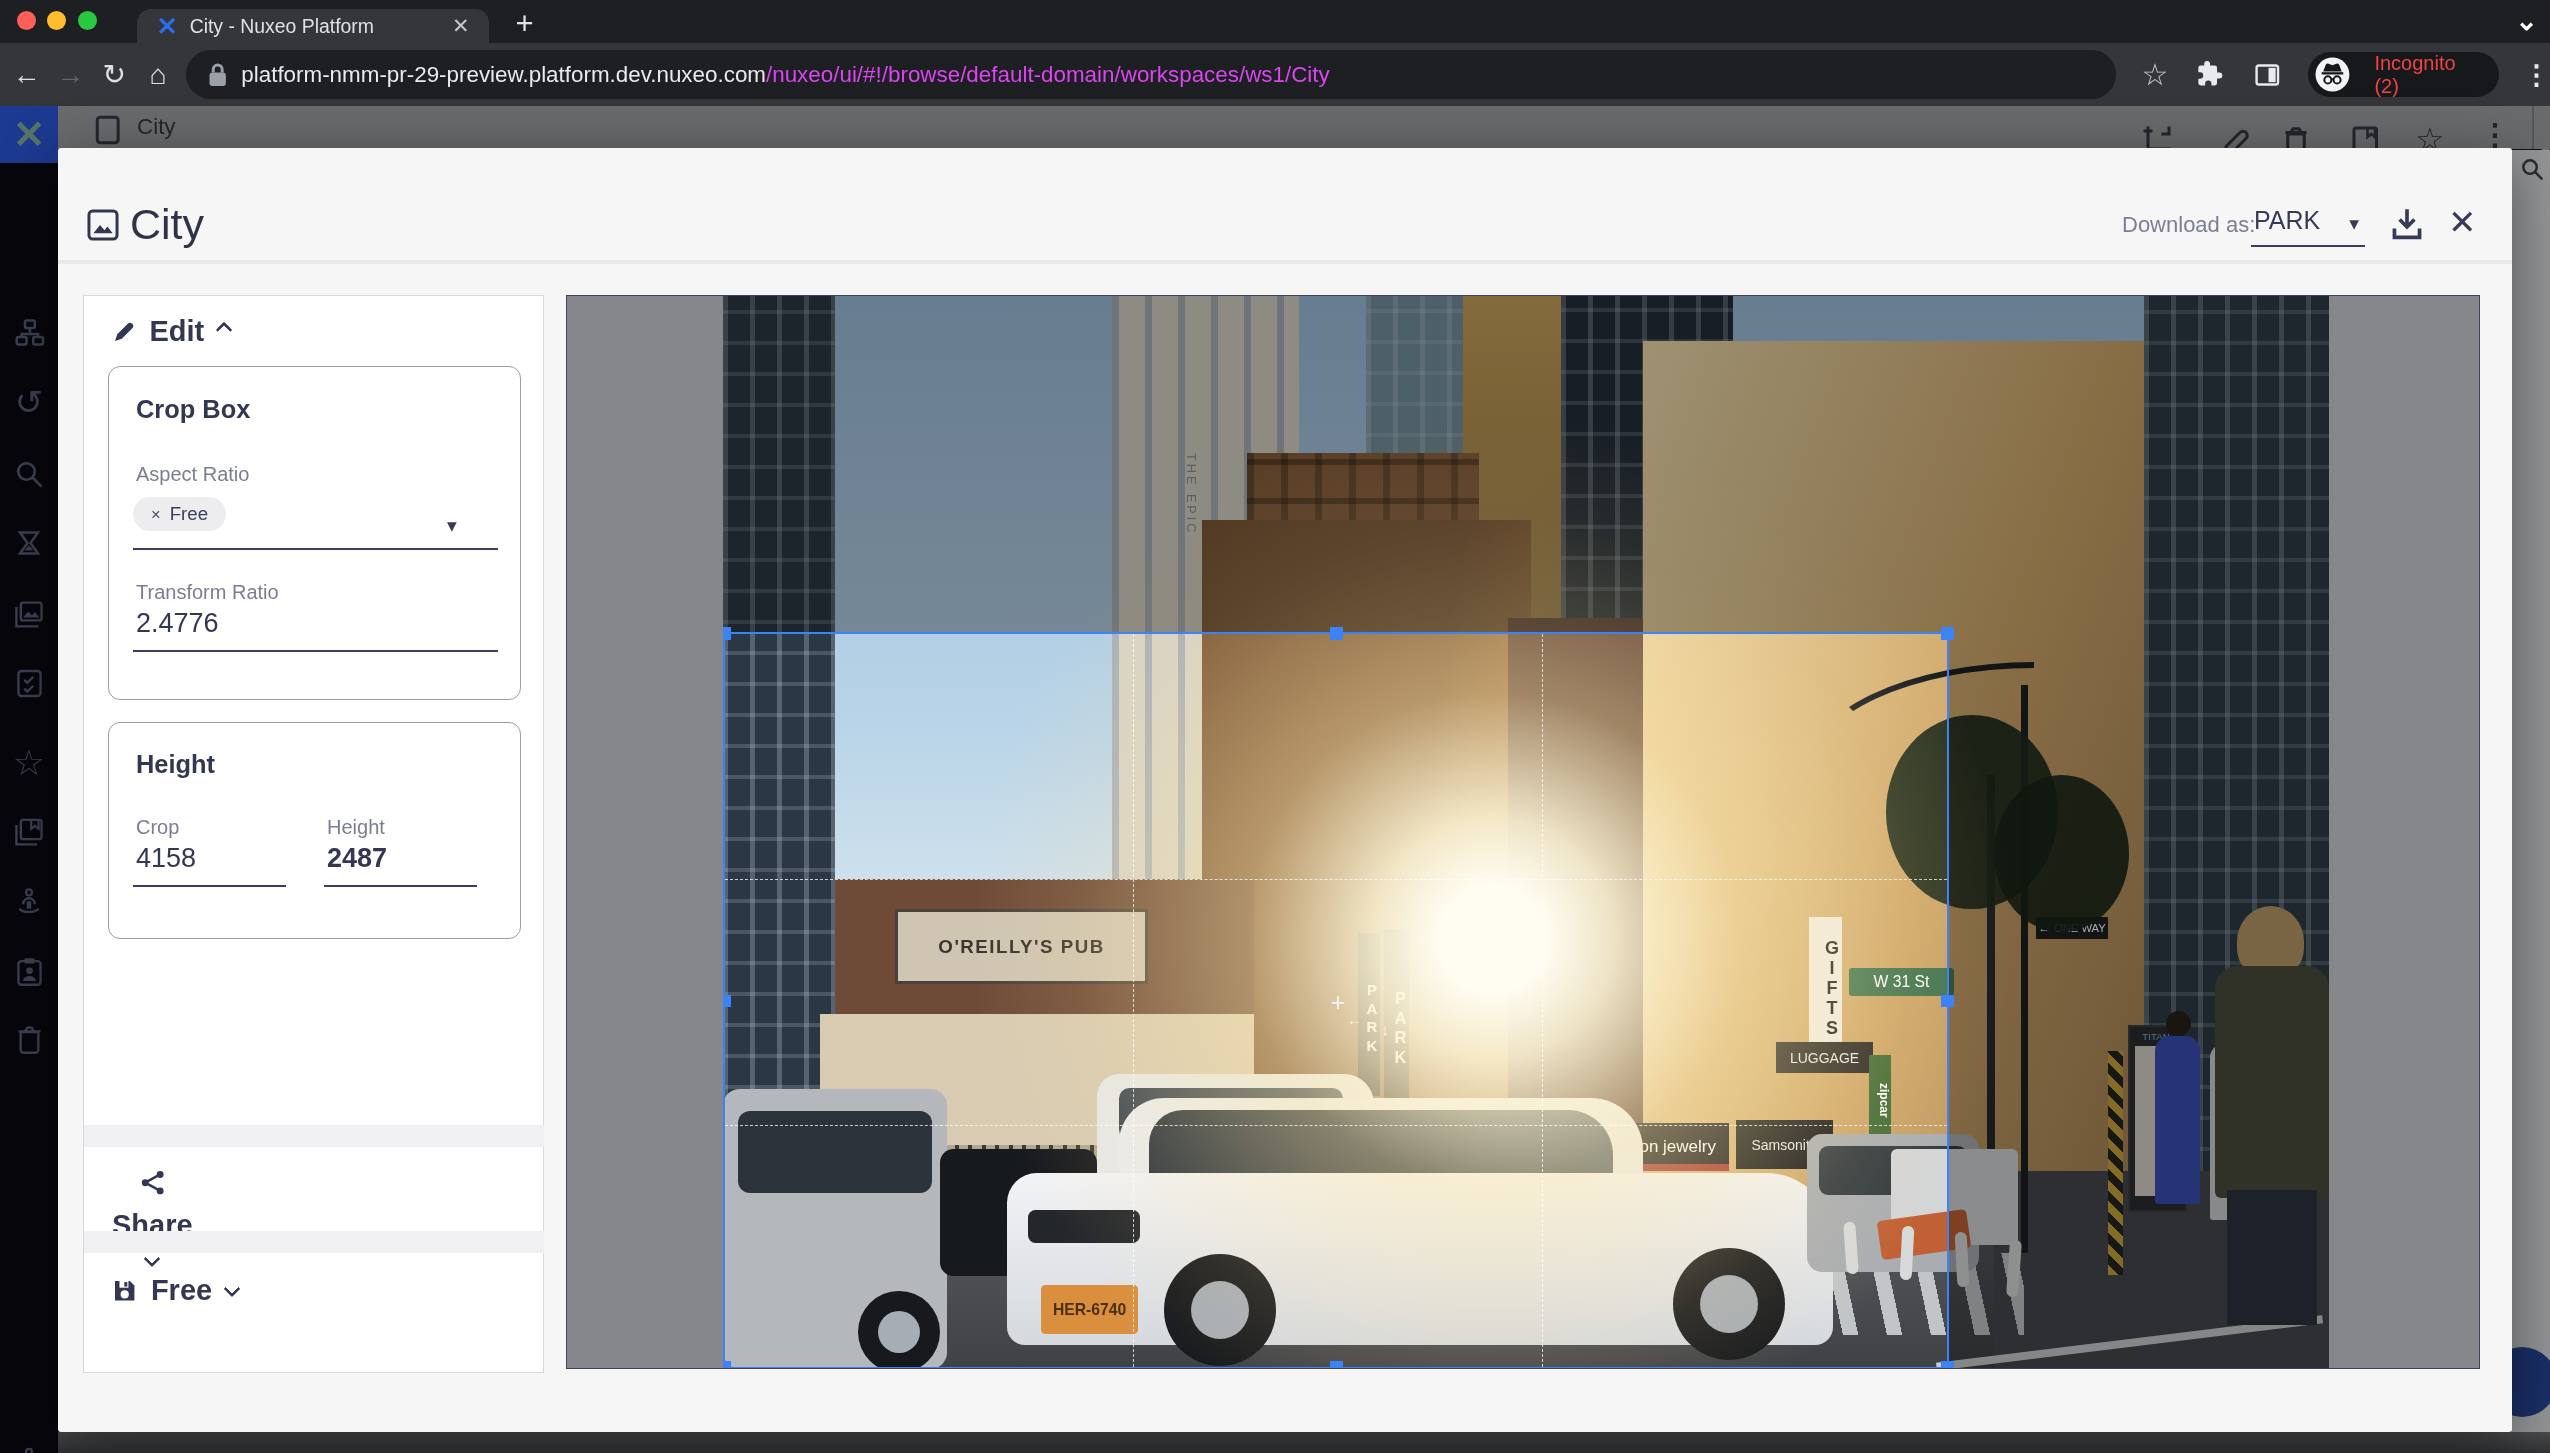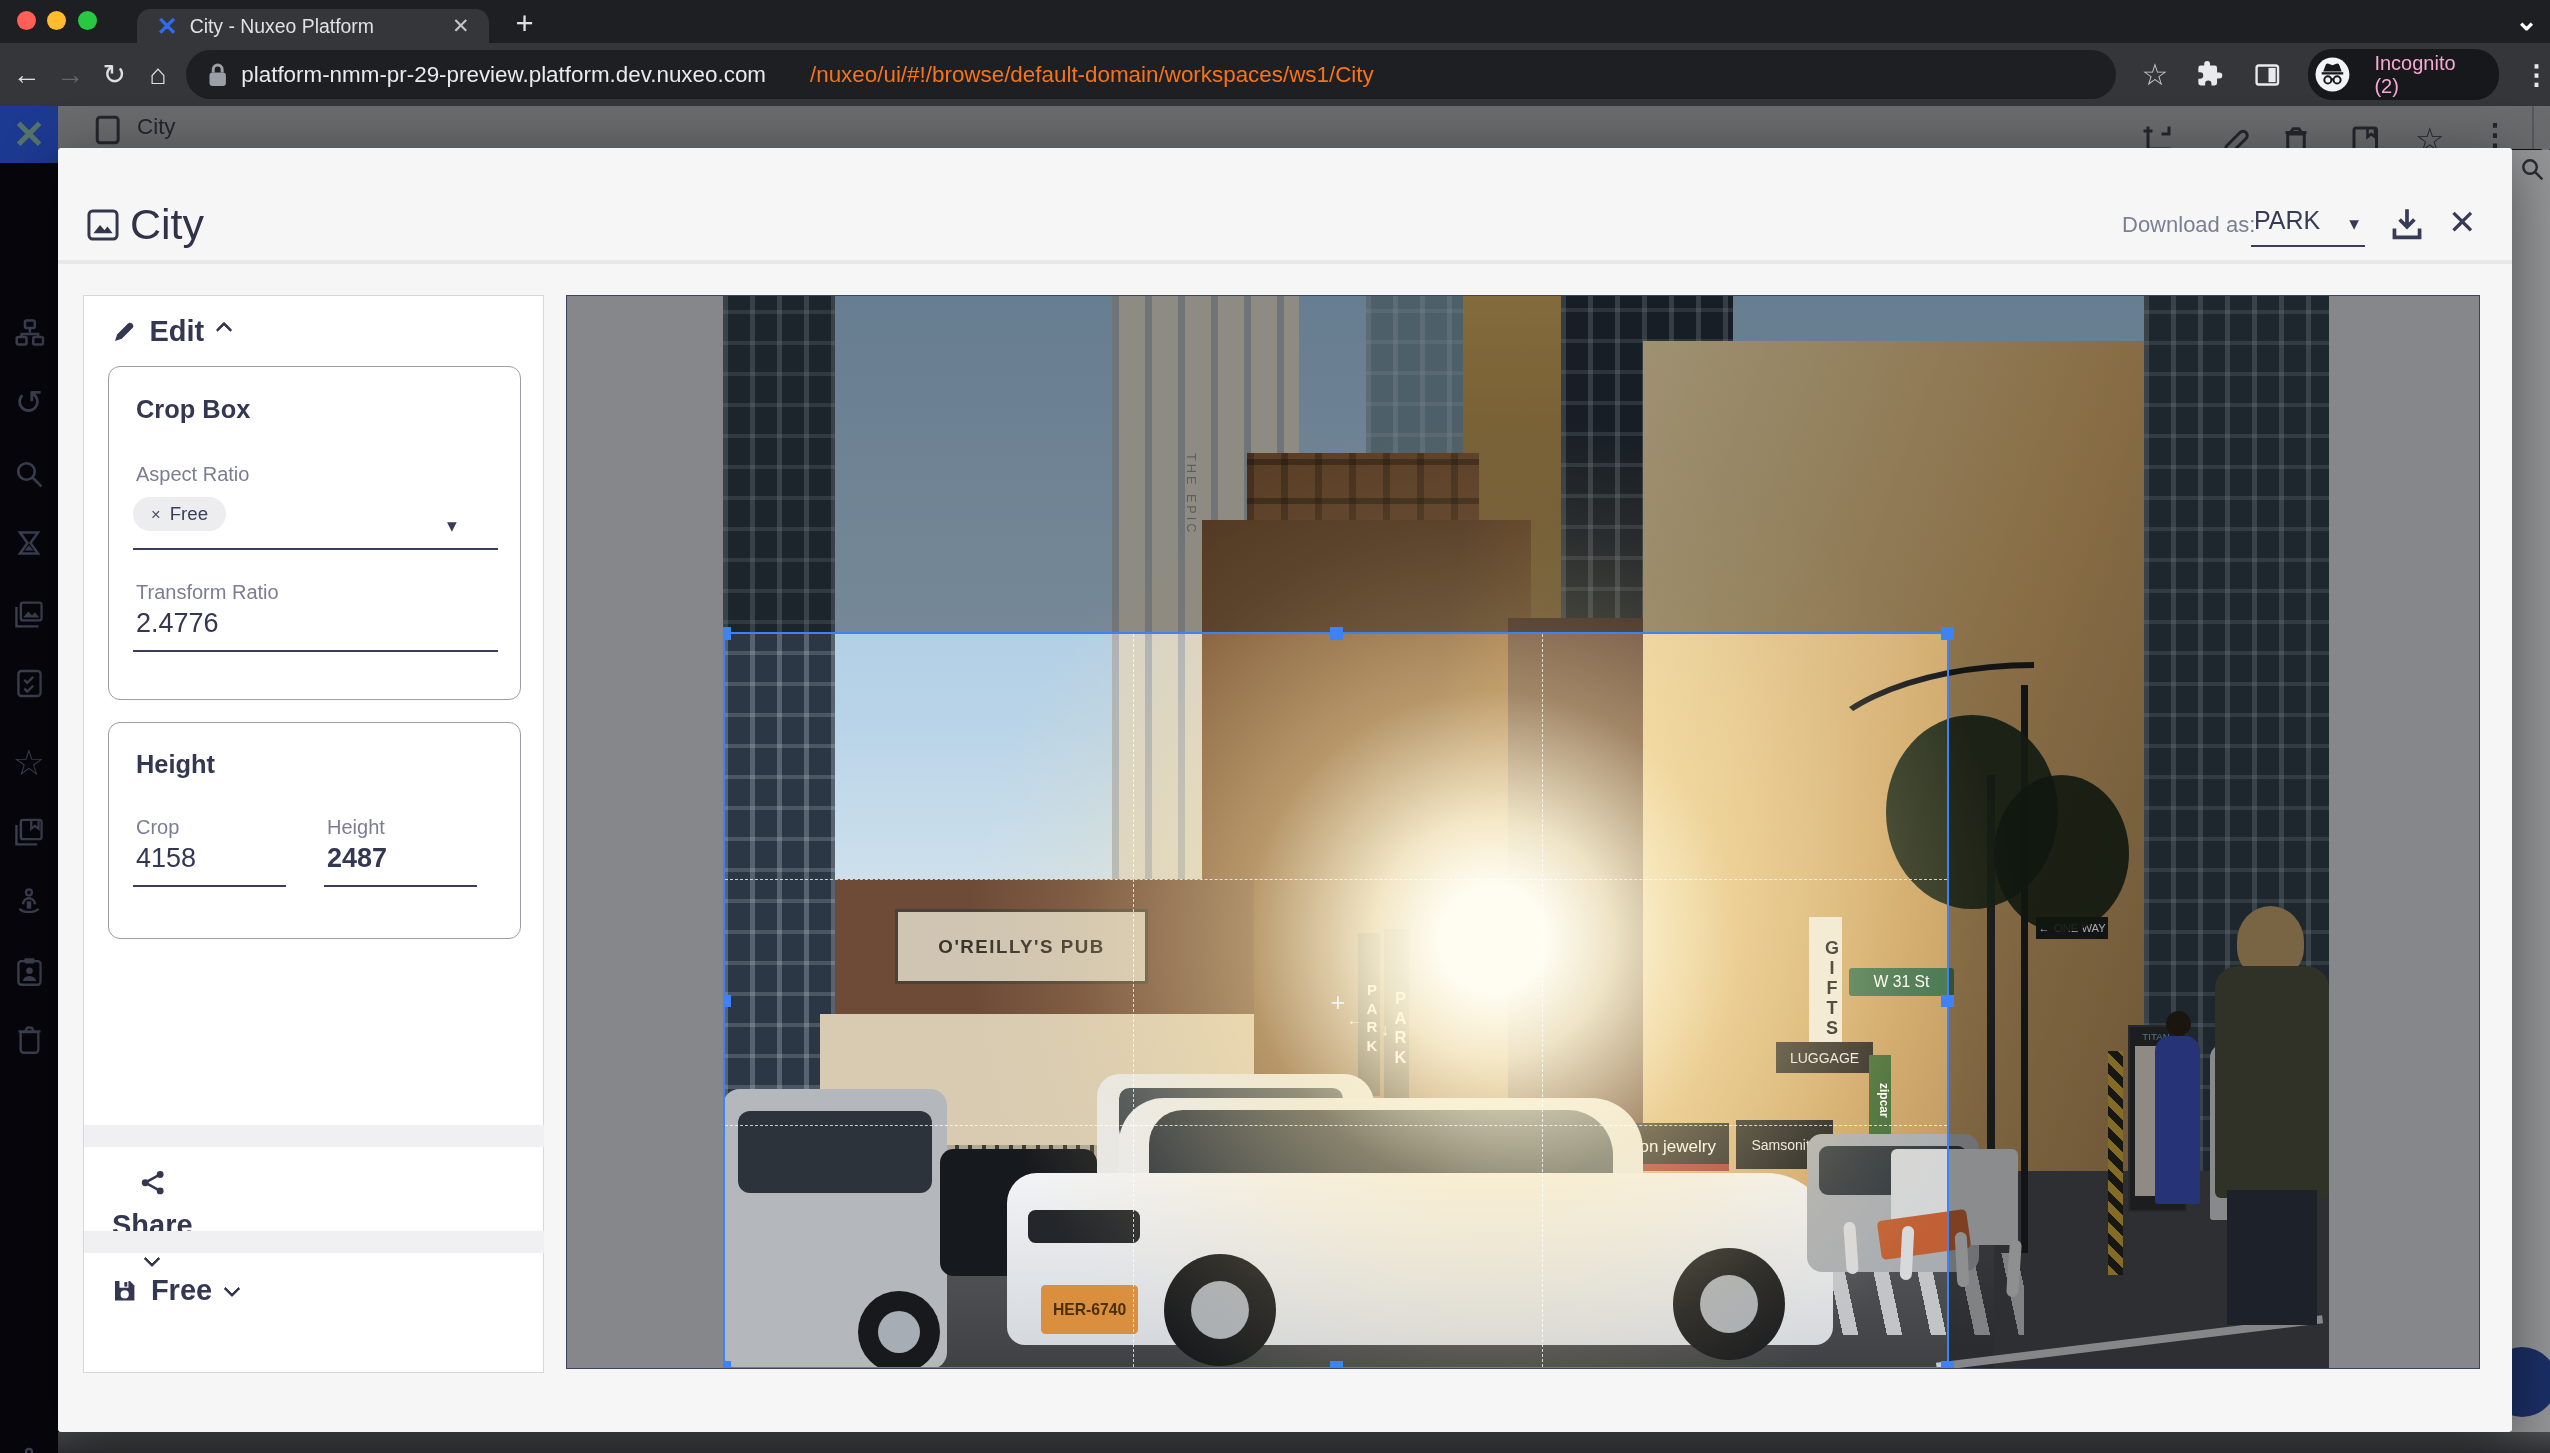--- a/index.html
+++ b/index.html
@@ -14,22 +14,22 @@
   .chev-down{transform:rotate(-45deg) translate(1.5px,-1.5px);}
   
   .tabbar{left:0;top:0;width:2550px;height:43px;background:#1e1f22;}
   .light{width:19.4px;height:19.4px;border-radius:50%;top:10.5px;}
   .tab{left:137px;top:9px;width:352px;height:34px;background:#35363a;border-radius:13.5px 13.5px 0 0;
        display:flex;align-items:center;color:#dfe1e4;font-size:19.4px;}
   .toolbar{left:0;top:43px;width:2550px;height:63px;background:#35363a;display:flex;align-items:center;}
   .navbtn{color:#dde0e3;font-size:28px;width:46px;text-align:center;}
   .urlpill{position:relative;height:49px;background:#1e1f23;border-radius:25.4px;display:flex;align-items:center;
            color:#e8eaed;font-size:22.4px;flex:0 0 1930px;margin-left:6px;}
-  .incog{height:51px;background:#17181b;border-radius:24px;display:flex;align-items:center;gap:23px;
-         color:#f9a8d4;font-size:20px;padding:0 19.4px 0 6px;}
+  .incog{height:45px;background:#17181b;border-radius:24px;display:flex;align-items:center;gap:23px;
+         color:#ef4444;font-size:20px;padding:0 19.4px 0 6px;}
   .pscroll{left:2540px;top:106px;width:10.5px;height:1348px;background:#232427;}
   
   .sidebar{left:0;top:106px;width:58px;height:1348px;background:#06060c;}
   .sideicon{left:0;width:58px;height:54px;color:#3d4051;}
   .hdrstrip{left:58px;top:106px;width:2493px;height:43px;background:#696b6d;overflow:hidden;color:#24262e;}
   .rightstrip{left:2511px;top:150px;width:39px;height:1283px;background:#939597;}
   .botstrip{left:58px;top:1432px;width:2493px;height:22px;background:linear-gradient(#4a4b4d,#303134);}
   .fab{left:2487px;top:1347px;width:70px;height:70px;border-radius:50%;background:#1b2f66;}
   
   .dialog{left:58px;top:148px;width:2454px;height:1284px;background:#f6f6f7;border-radius:3px;
@@ -92,21 +92,21 @@
     <span class="navbtn" style="color:#63666b;">→</span>
     <span class="navbtn">↻</span>
     <span class="navbtn">⌂</span>
 
     <div class="urlpill">
       <svg width="19.4" height="25.4" viewBox="0 0 26 34" style="margin:0 13.5px 0 22.4px;">
         <rect x="2" y="14" width="22" height="18" rx="4" fill="#9aa0a6"></rect>
         <path d="M7 14 v-4 a6 6 0 0 1 12 0 v4" fill="none" stroke="#9aa0a6" stroke-width="4"></path>
       </svg>
       <span>platform-nmm-pr-29-preview.platform.dev.nuxeo.com</span>
-        <span style="color:#f97316;margin-left:44px;">/nuxeo/ui/#!/browse/default-domain/workspaces/ws1/City</span>
+        <span style="color:#d946ef;">/nuxeo/ui/#!/browse/default-domain/workspaces/ws1/City</span>
     </div>
 
     <span style="margin-left:25.4px;color:#c9ccd0;font-size:30px;">☆</span>
     <svg width="31" height="31" viewBox="0 0 24 24" style="margin-left:28px;">
       <path d="M20 11h-2V7a2 2 0 0 0-2-2h-4V3.5A2.5 2.5 0 0 0 9.5 1 2.5 2.5 0 0 0 7 3.5V5H4a2 2 0 0 0-2 2v3.8h1.5a2.7 2.7 0 0 1 0 5.4H2V20a2 2 0 0 0 2 2h3.8v-1.5a2.7 2.7 0 0 1 5.4 0V22H16a2 2 0 0 0 2-2v-4h2a2.5 2.5 0 0 0 0-5z" fill="#e8eaed" transform="scale(0.95)"></path>
     </svg>
     <svg width="30" height="30" viewBox="0 0 24 24" style="margin-left:27px;">
       <rect x="3" y="4" width="18" height="16" rx="2" fill="none" stroke="#e8eaed" stroke-width="2"></rect>
       <rect x="13" y="6" width="6" height="12" fill="#e8eaed"></rect>
     </svg>

